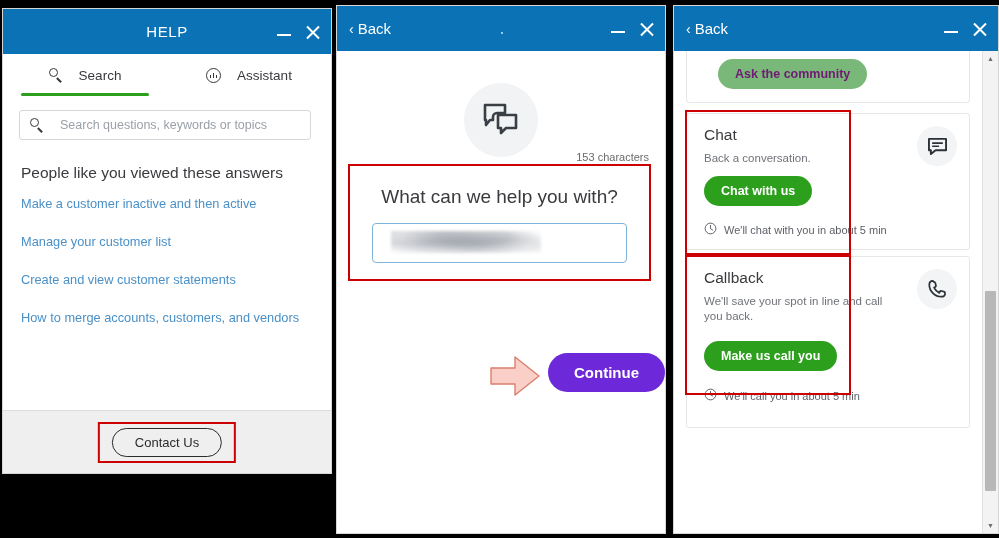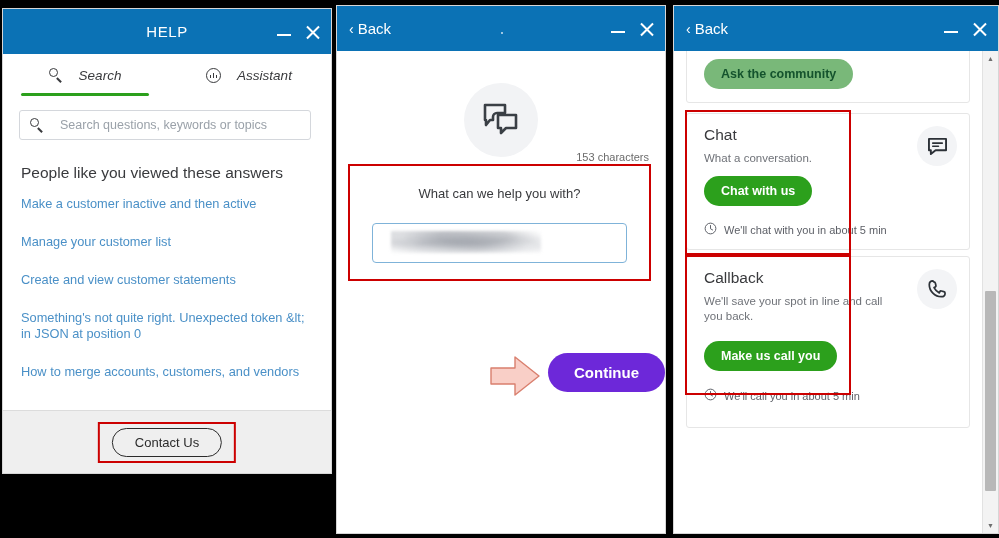--- a/index.html
+++ b/index.html
@@ -58,21 +58,21 @@
 
   
   #p1{left:2px;top:8px;width:330px;height:466px;border:1px solid #d6d6d6;box-sizing:border-box;}
   #p1 .body{position:absolute;left:0;top:45px;right:0;bottom:0;background:#fff;}
   .tabs{
     position:absolute;left:0;top:0;width:100%;height:42px;
     display:flex;
   }
   .tab{
     flex:1;display:flex;align-items:center;justify-content:center;gap:16px;
-    font-size:13.5px;color:#393a3d;position:relative;font-style:italic;
+    font-size:13.5px;color:#393a3d;position:relative;
   }
   .tab .underline{
     position:absolute;left:18px;right:18px;bottom:0;height:3px;background:#2ca01c;border-radius:2px;
   }
   .ico-search{
     width:14px;height:14px;position:relative;display:inline-block;
   }
   .ico-search::before{
     content:"";position:absolute;left:0;top:0;width:9px;height:9px;border:1.6px solid #393a3d;border-radius:50%;box-sizing:border-box;
   }
@@ -123,21 +123,21 @@
     position:absolute;left:50%;top:32px;transform:translateX(-50%);
     width:74px;height:74px;border-radius:50%;background:#f2f3f5;
     display:flex;align-items:center;justify-content:center;
   }
   .redbox-2{
     position:absolute;left:11px;right:14px;top:113px;height:117px;
     border:2px solid #cc0000;box-sizing:border-box;
   }
   .q-title{
     position:absolute;left:0;right:0;top:20px;text-align:center;
-    font-size:13px;color:#393a3d;
+    font-size:19px;color:#393a3d;
   }
   .q-input{
     position:absolute;left:22px;right:22px;top:57px;height:40px;
     border:1px solid #7fb3d9;border-radius:4px;background:#fff;
     box-sizing:border-box;
   }
   .q-blur{
     position:absolute;left:18px;top:7px;width:150px;height:22px;
     background:
       radial-gradient(ellipse at 20% 30%, rgba(140,145,155,.30) 0 28%, transparent 60%),
@@ -175,21 +175,21 @@
     position:absolute;left:2px;top:240px;width:11px;height:200px;background:#b8b8b8;border-radius:1px;
   }
   .card{
     position:absolute;left:12px;right:28px;
     background:#fff;border:1px solid #e6e6e6;border-radius:3px;
   }
   #c-comm{top:-20px;height:70px;}
   #c-chat{top:62px;height:135px;}
   #c-call{top:205px;height:170px;}
   .btn-green-light{
-    position:absolute;left:17px;top:27px;background:#79b879;color:#14532d;border:none;
+    position:absolute;left:31px;top:27px;background:#79b879;color:#701a75;border:none;
     border-radius:16px;font-size:12.5px;font-weight:bold;padding:8px 17px;cursor:pointer;
     font-family:"Liberation Sans",sans-serif;
   }
   .card h3{
     margin:0;position:absolute;left:17px;top:12px;font-size:15.5px;font-weight:normal;color:#393a3d;
   }
   .card .sub{
     position:absolute;left:17px;top:37px;right:78px;font-size:11.5px;color:#6f7278;line-height:15px;
   }
   .btn-green{
@@ -249,21 +249,20 @@
         <span class="ico-search"></span>
         <span class="ph">Search questions, keywords or topics</span>
       </div>
 
       <div class="sec-title">People like you viewed these answers</div>
 
       <div class="link-list">
         <a class="link" href="#">Make a customer inactive and then active</a>
         <a class="link" href="#">Manage your customer list</a>
         <a class="link" href="#">Create and view customer statements</a>
-        <a class="link" href="#">Something's not quite right. Unexpected token &amp;lt; in JSON at position 0</a>
         <a class="link" href="#">How to merge accounts, customers, and vendors</a>
       </div>
 
       <div class="footerbar">
         <div class="contact-wrap">
           <button class="contact-btn">Contact Us</button>
         </div>
       </div>
     </div>
   </div>
@@ -320,21 +319,21 @@
     </div>
     <div class="body">
 
       <div class="card" id="c-comm">
 
         <button class="btn-green-light">Ask the community</button>
       </div>
 
       <div class="card" id="c-chat">
         <h3>Chat</h3>
-        <div class="sub">What a conversation.</div>
+        <div class="sub">Back a conversation.</div>
         <button class="btn-green" style="left:17px;top:62px;">Chat with us</button>
         <div class="eta" style="top:108px;">
           <span>
             <svg width="13" height="13" viewBox="0 0 16 16" aria-hidden="true">
               <circle cx="8" cy="8" r="6.6" fill="none" stroke="#5c5f66" stroke-width="1.2"></circle>
               <path d="M8 4.3 V8.3 L10.6 9.8" fill="none" stroke="#5c5f66" stroke-width="1.2" stroke-linecap="round"></path>
             </svg>
           </span>
           <span>We'll chat with you in about 5 min</span>
         </div>

